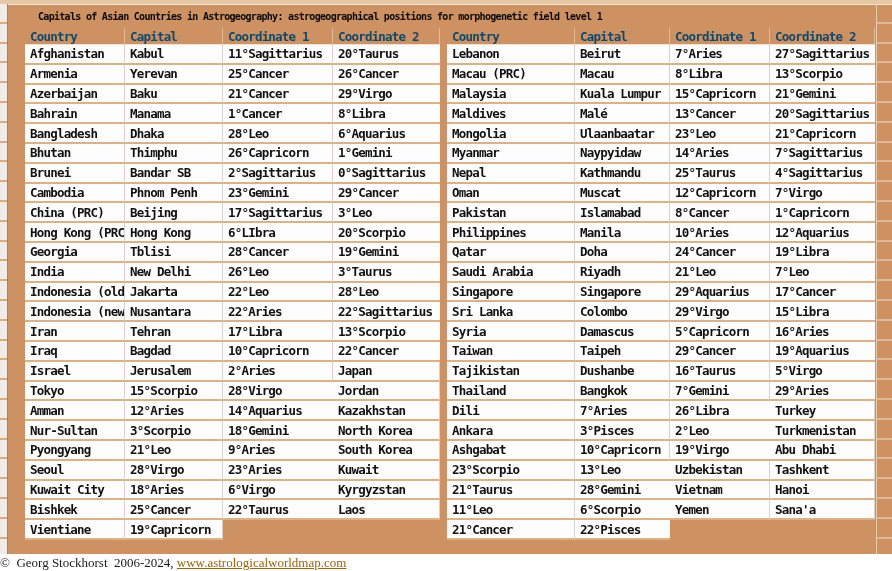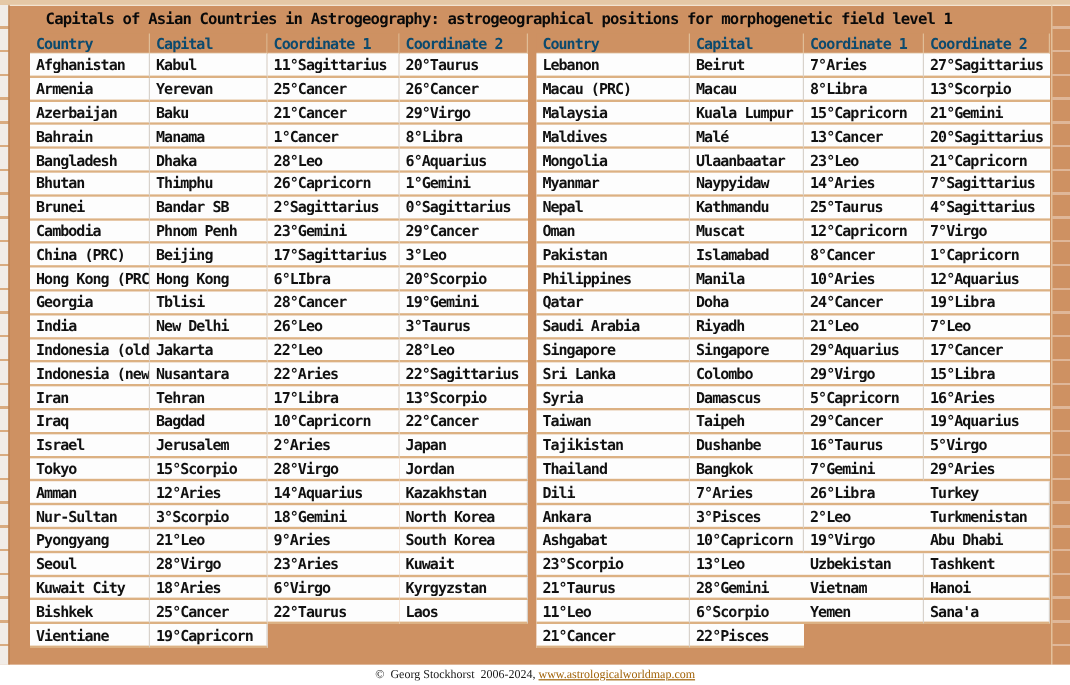--- a/index.html
+++ b/index.html
@@ -31,21 +31,21 @@
       rgba(255,255,255,0) 0px,rgba(255,255,255,0) 17.8px,
       rgba(255,255,255,.35) 17.8px,rgba(255,255,255,.35) 19.8px);
     border-left:1px solid #e8cdaa;
   }
   .title-row{
     position:absolute;left:8px;top:5px;width:868px;height:23px;
     display:flex;align-items:center;
     color:#0a0a0a;
   }
   .title-text{
-    font-size:13px;font-weight:bold;letter-spacing:-0.7px;
+    font-size:10px;font-weight:bold;letter-spacing:-0.7px;
     transform-origin:left center;
     padding-left:30px;white-space:nowrap;
   }
   .dtable{
     position:absolute;top:28px;display:grid;
     grid-template-rows:17px;
     grid-auto-rows:19.8px;
   }
   .dtable.left{left:25px;width:415px;grid-template-columns:100px 98px 110px 107px;}
   .dtable.right{left:447px;width:428px;grid-template-columns:128px 95px 100px 105px;}
@@ -62,23 +62,23 @@
     font-size:12.5px;font-weight:bold;letter-spacing:-0.8px;
     display:flex;align-items:center;padding-left:5px;
     border-right:1px solid #d8d2cb;
     border-bottom:2px solid #dcb183;
     white-space:nowrap;overflow:hidden;
   }
   .hcell:last-of-type,.cell.c4{border-right:none;}
   .footer{
     position:absolute;left:0;top:554px;width:892px;height:17px;
     background:#ffffff;
-    display:flex;align-items:center;justify-content:center;
+    display:flex;align-items:center;
     font-family:"Liberation Serif","DejaVu Serif",serif;
-    font-size:10px;color:#1a1a1a;white-space:pre;
+    font-size:13px;color:#1a1a1a;white-space:pre;
   }
   .footer a{
     color:#a16207;text-decoration:underline;cursor:pointer;
   }
 </style>
 </head>
 <body>
 
 <div class="sheet">
   <div class="table-zone">

